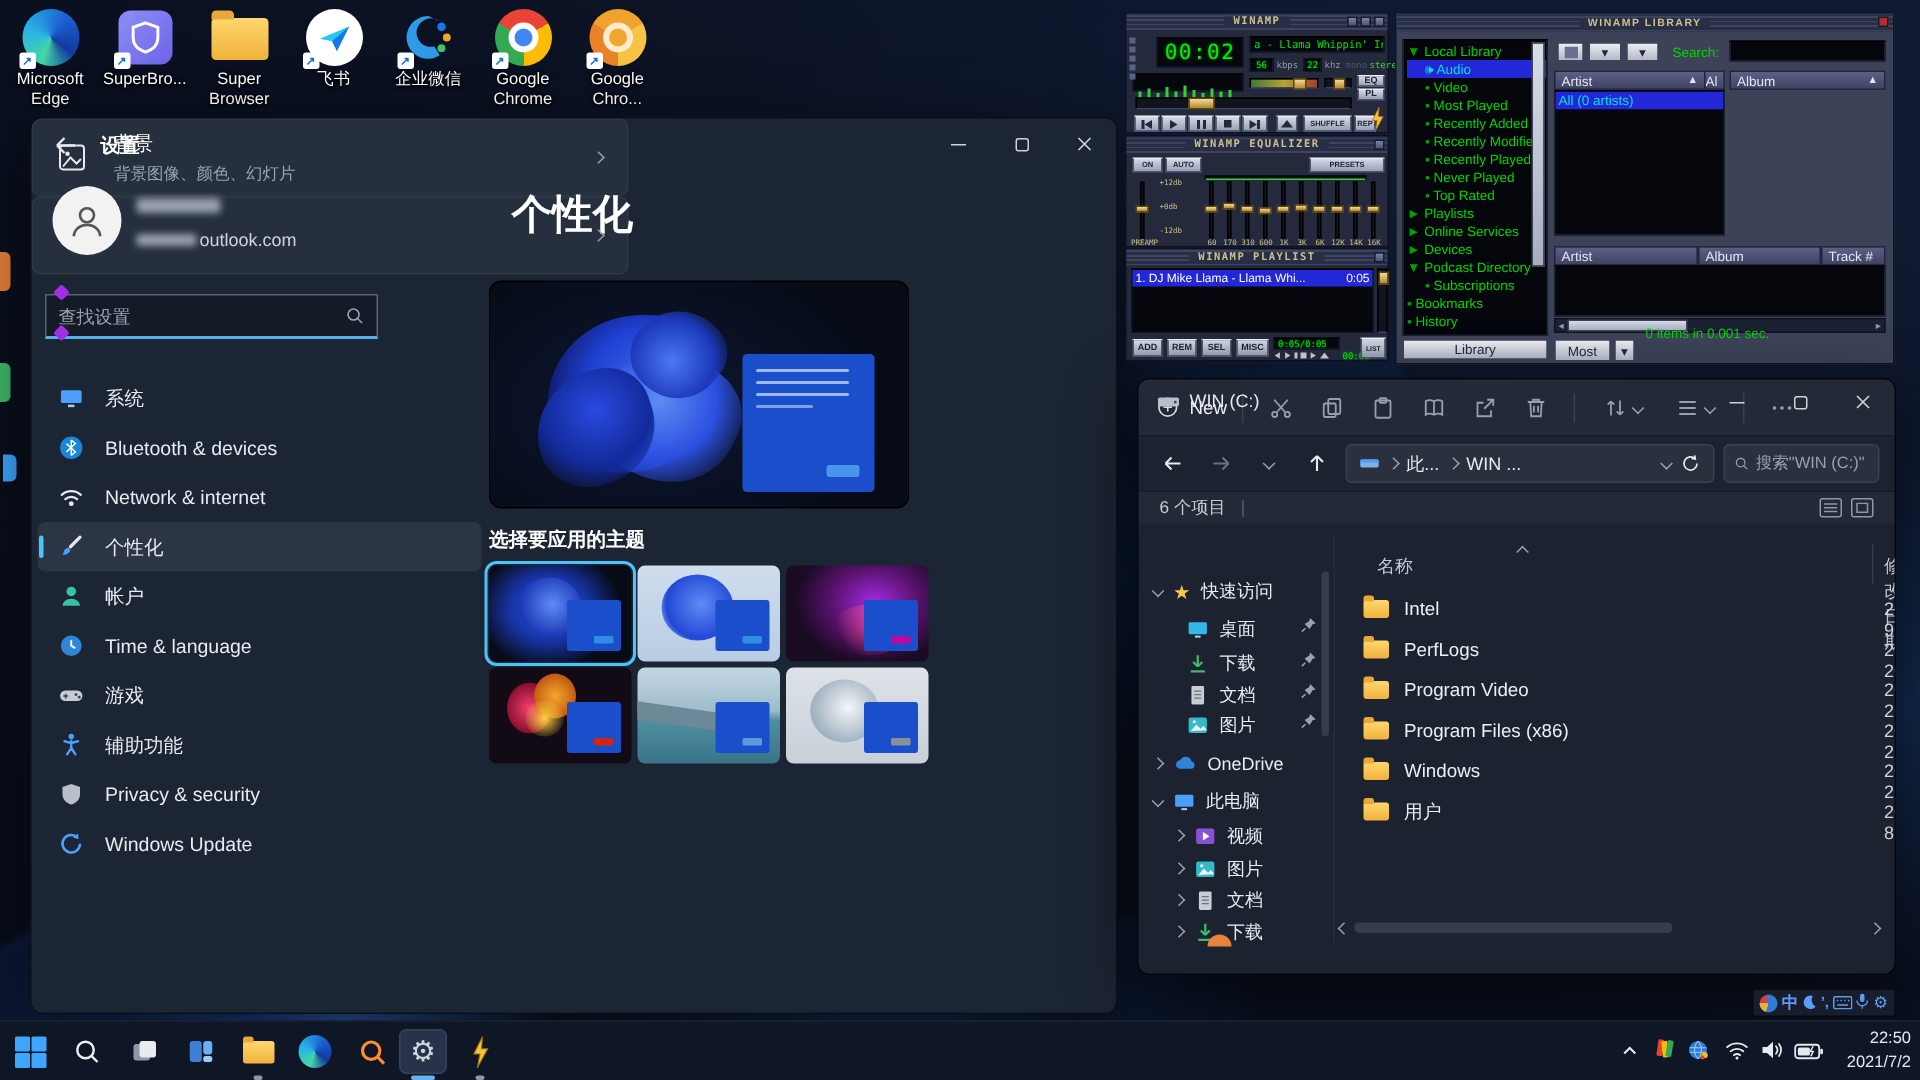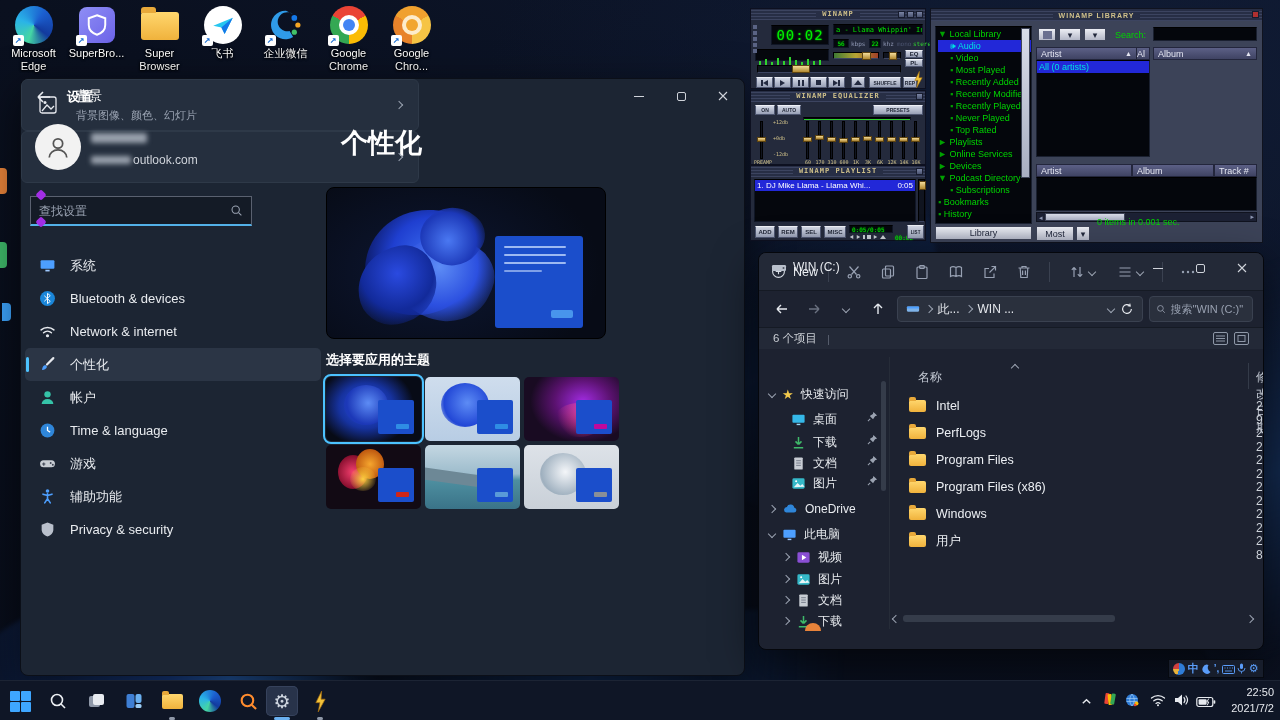--- a/index.html
+++ b/index.html
@@ -320,20 +320,27 @@
             <path d="M8 5.5v4.5M8 7L3.8 5.8M8 7l4.2-1.2M8 10l-2.6 4M8 10l2.6 4" stroke="#4d9fff" stroke-width="1.5" fill="none" stroke-linecap="round"></path>
           </svg></span>
         <span>辅助功能</span>
       </div>
     <div class="snav">
         <span class="sic"><svg width="17" height="17" viewBox="0 0 16 16">
             <path d="M8 1.5l5.5 2v4.5c0 3.5-2.5 5.5-5.5 6.5-3-1-5.5-3-5.5-6.5V3.5z" fill="#b9c0cc"></path>
           </svg></span>
         <span>Privacy &amp; security</span>
       </div>
+    <div class="snav">
+        <span class="sic"><svg width="17" height="17" viewBox="0 0 16 16">
+            <path d="M13.5 8a5.5 5.5 0 1 1-1.6-3.9" fill="none" stroke="#4d9fff" stroke-width="1.6"></path>
+            <polygon points="12.2,1.5 12.6,5 9.2,4.2" fill="#4d9fff"></polygon>
+          </svg></span>
+        <span>Windows Update</span>
+      </div>
   </div>
 
   <div class="r st-ptitle">个性化</div>
 
   <div class="r hero">
     <div class="petal" style="left:38px;top:22px;width:110px;height:105px;background:radial-gradient(circle at 60% 45%,#3b6cf0 0%,#1f3fd0 45%,#0c1a66 78%,transparent 92%)"></div>
     <div class="petal" style="left:70px;top:48px;width:95px;height:85px;background:radial-gradient(circle at 40% 40%,#5d8cf5 0%,#2c50e0 50%,transparent 85%);transform:rotate(25deg)"></div>
     <div class="petal" style="left:30px;top:60px;width:80px;height:75px;background:radial-gradient(circle at 55% 35%,#2a4ae0 0%,#122a9a 55%,transparent 88%);transform:rotate(-18deg)"></div>
     <div class="petal" style="left:95px;top:18px;width:60px;height:60px;background:radial-gradient(circle at 50% 60%,#4a78f2 0%,#1c38b8 60%,transparent 90%);transform:rotate(40deg)"></div>
     <div class="hdialog">
@@ -901,21 +908,21 @@
   <div class="xdate" style="left:497px;top:146px">2021/6/28 9:14</div>
 
   <div class="xrow" style="left:150px;top:167px;gap:10px">
       <span class="minifold"></span>
       <span>PerfLogs</span>
     </div>
   <div class="xdate" style="left:497px;top:173px">2021/6/5 20:10</div>
 
   <div class="xrow" style="left:150px;top:194px;gap:10px">
       <span class="minifold"></span>
-      <span>Program Files</span>
+      <span>Program Video</span>
     </div>
   <div class="xdate" style="left:497px;top:200px">2021/7/2 22:45</div>
 
   <div class="xrow" style="left:150px;top:221px;gap:10px">
       <span class="minifold"></span>
       <span>Program Files (x86)</span>
     </div>
   <div class="xdate" style="left:497px;top:227px">2021/7/2 21:43</div>
 
   <div class="xrow" style="left:150px;top:248px;gap:10px">

